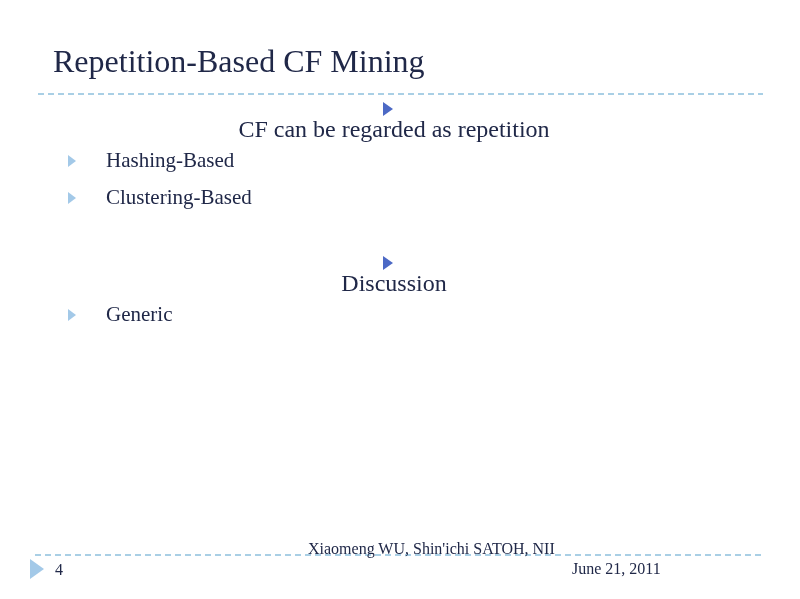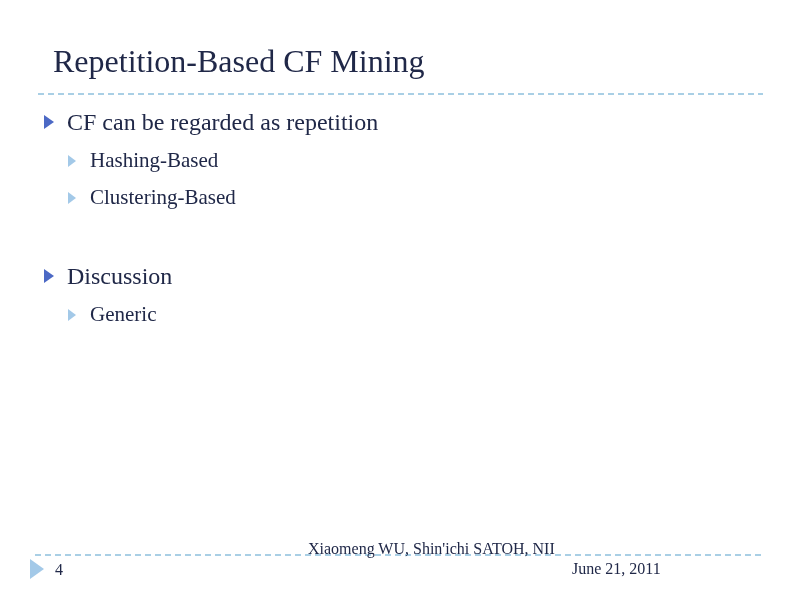--- a/index.html
+++ b/index.html
@@ -46,22 +46,22 @@
   .content {
     position: absolute;
     left: 44px; top: 102px;
     width: 700px;
   }
   .line {
     display: flex;
     align-items: center;
     white-space: nowrap;
   }
-  .line.l1 { height: 40px; font-size: 24px; }
-  .line.l2 { height: 37px; font-size: 21px; padding-left: 24px; }
+  .line.l1 { height: 40px; font-size: 24px; flex-direction: column; }
+  .line.l2 { height: 37px; font-size: 21px; padding-left: 24px; gap: 16px; }
   .spacer { height: 40px; }
   .tri {
     display: inline-block;
     width: 0; height: 0;
     flex: 0 0 auto;
   }
   .l1 .tri {
     border-left: 10px solid var(--bullet-l1);
     border-top: 7px solid transparent;
     border-bottom: 7px solid transparent;

